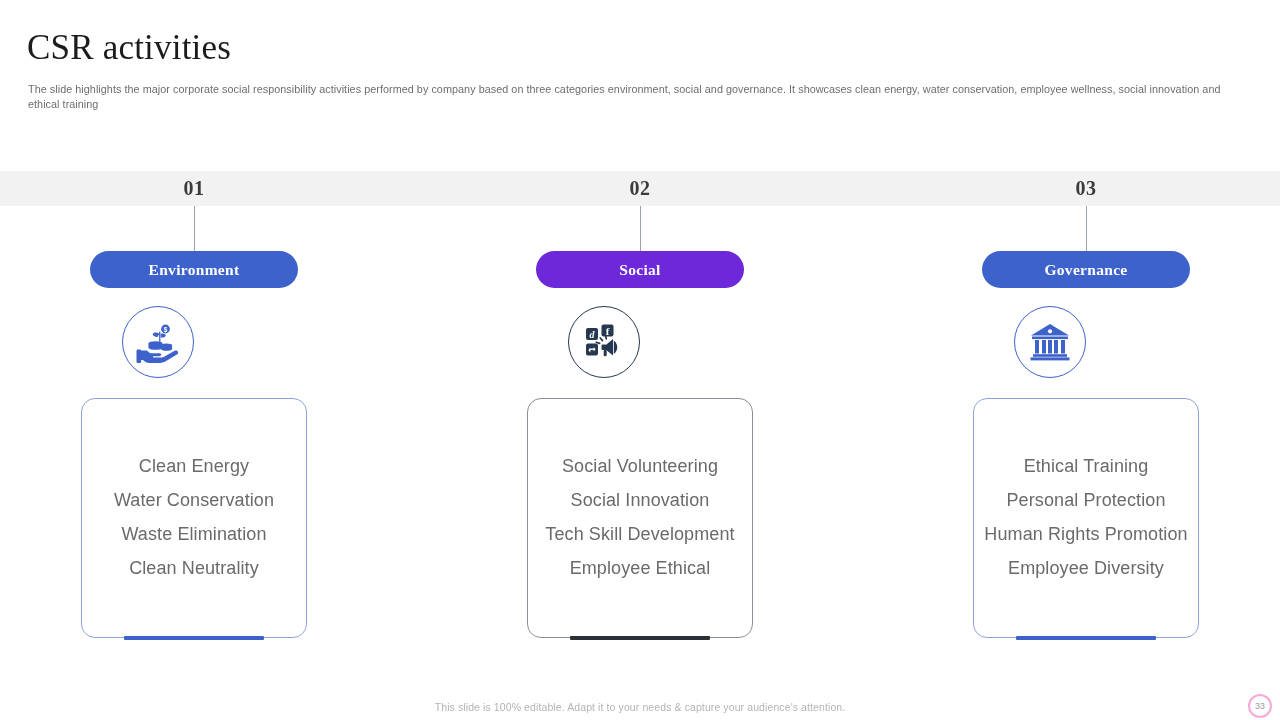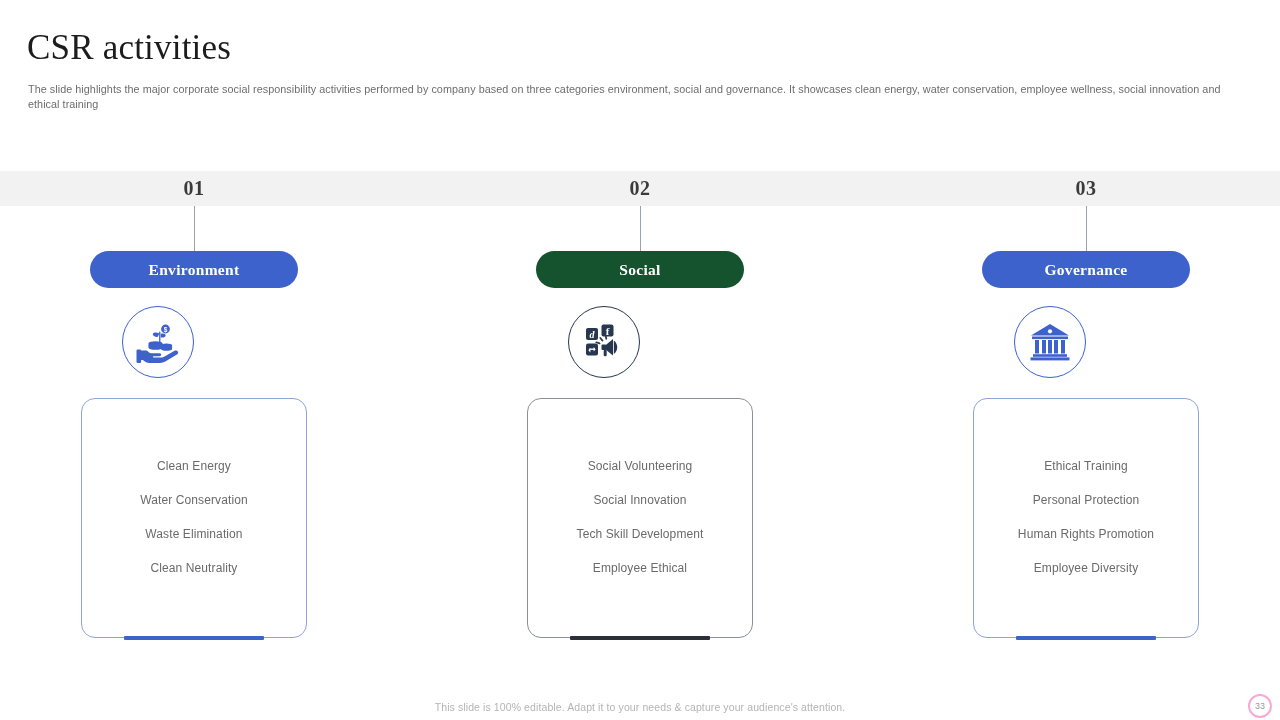--- a/index.html
+++ b/index.html
@@ -50,21 +50,21 @@
   
   .pill {
     position: absolute; top: 251px; left: 46px;
     width: 208px; height: 37px; border-radius: 19px;
     display: flex; align-items: center; justify-content: center;
     font-family: "Liberation Serif", serif;
     font-size: 15.5px; font-weight: 700; color: #ffffff;
     letter-spacing: .3px;
   }
   .pill.blue { background: #3d62cc; }
-  .pill.navy { background: #14532d; }
+  .pill.navy { background: #6d28d9; }
 
   
   .icon-circle {
     position: absolute; top: 306px; left: 78px;
     width: 72px; height: 72px; border-radius: 50%;
     border: 1.3px solid #3d62cc; background: #fff;
     display: flex; align-items: center; justify-content: center;
   }
   .icon-circle.navy { border-color: #26374f; }
 
@@ -73,21 +73,21 @@
     position: absolute; top: 398px; left: 37px;
     width: 226px; height: 240px;
     border: 1.2px solid #8ea4d6; border-radius: 14px;
     background: #fff; overflow: hidden;
     display: flex; flex-direction: column;
     align-items: center; justify-content: center;
     padding: 14px 8px 16px;
   }
   .card.navy-border { border-color: #8a8f98; }
   .card .line {
-    font-size: 12px; color: #6a6a6a; line-height: 17px;
+    font-size: 18px; color: #6a6a6a; line-height: 17px;
     text-align: center; letter-spacing: .1px;
     padding: 8.5px 0;
   }
   .accent {
     position: absolute; top: 636px; height: 4px; width: 140px;
     background: #3d62cc; left: 80px; border-radius: 1px;
   }
   .accent.navy { background: #2b2f38; }
 
   

